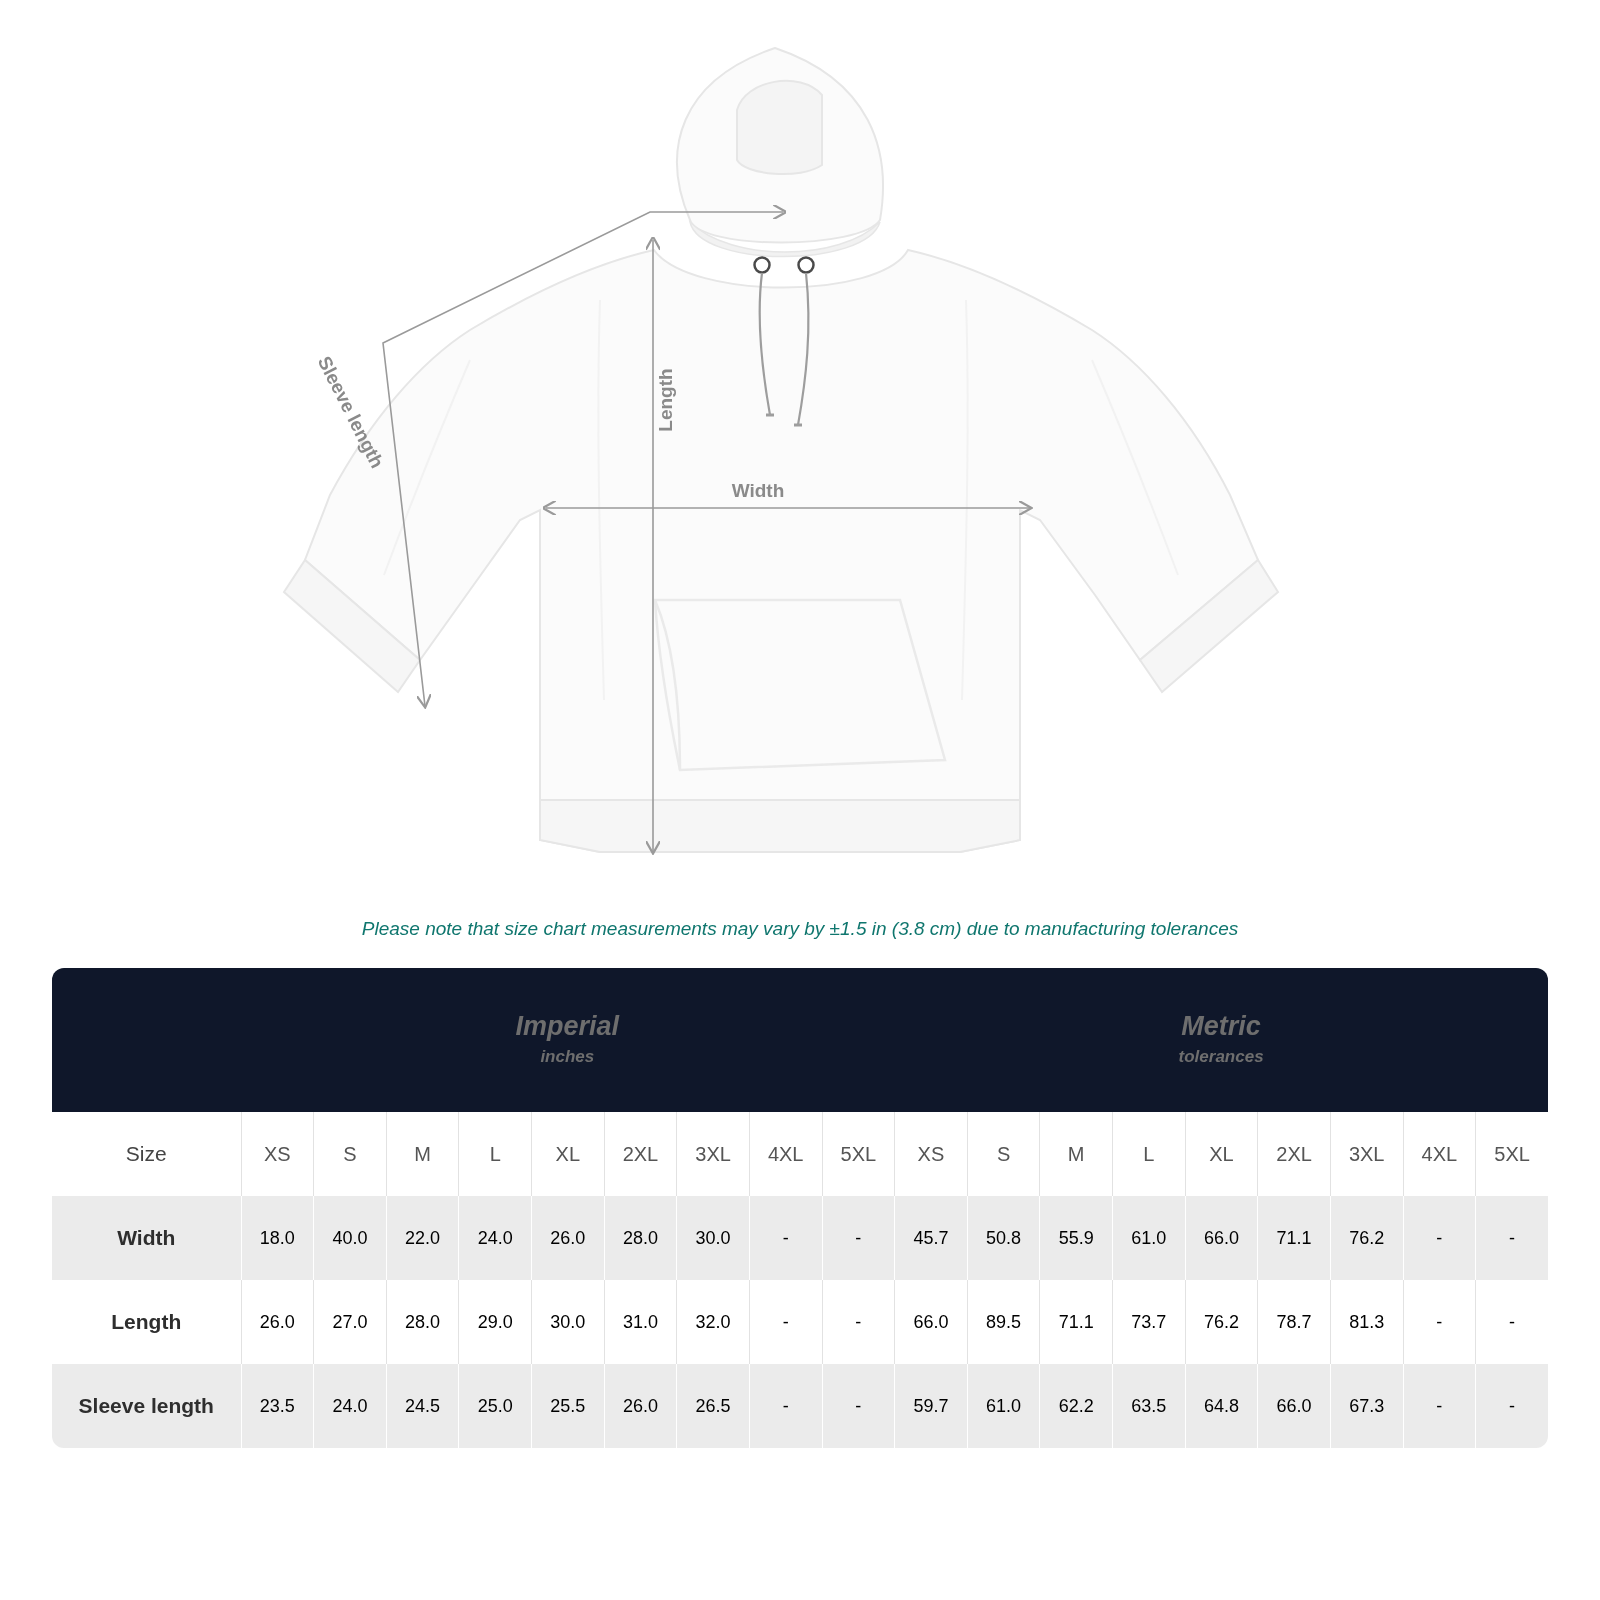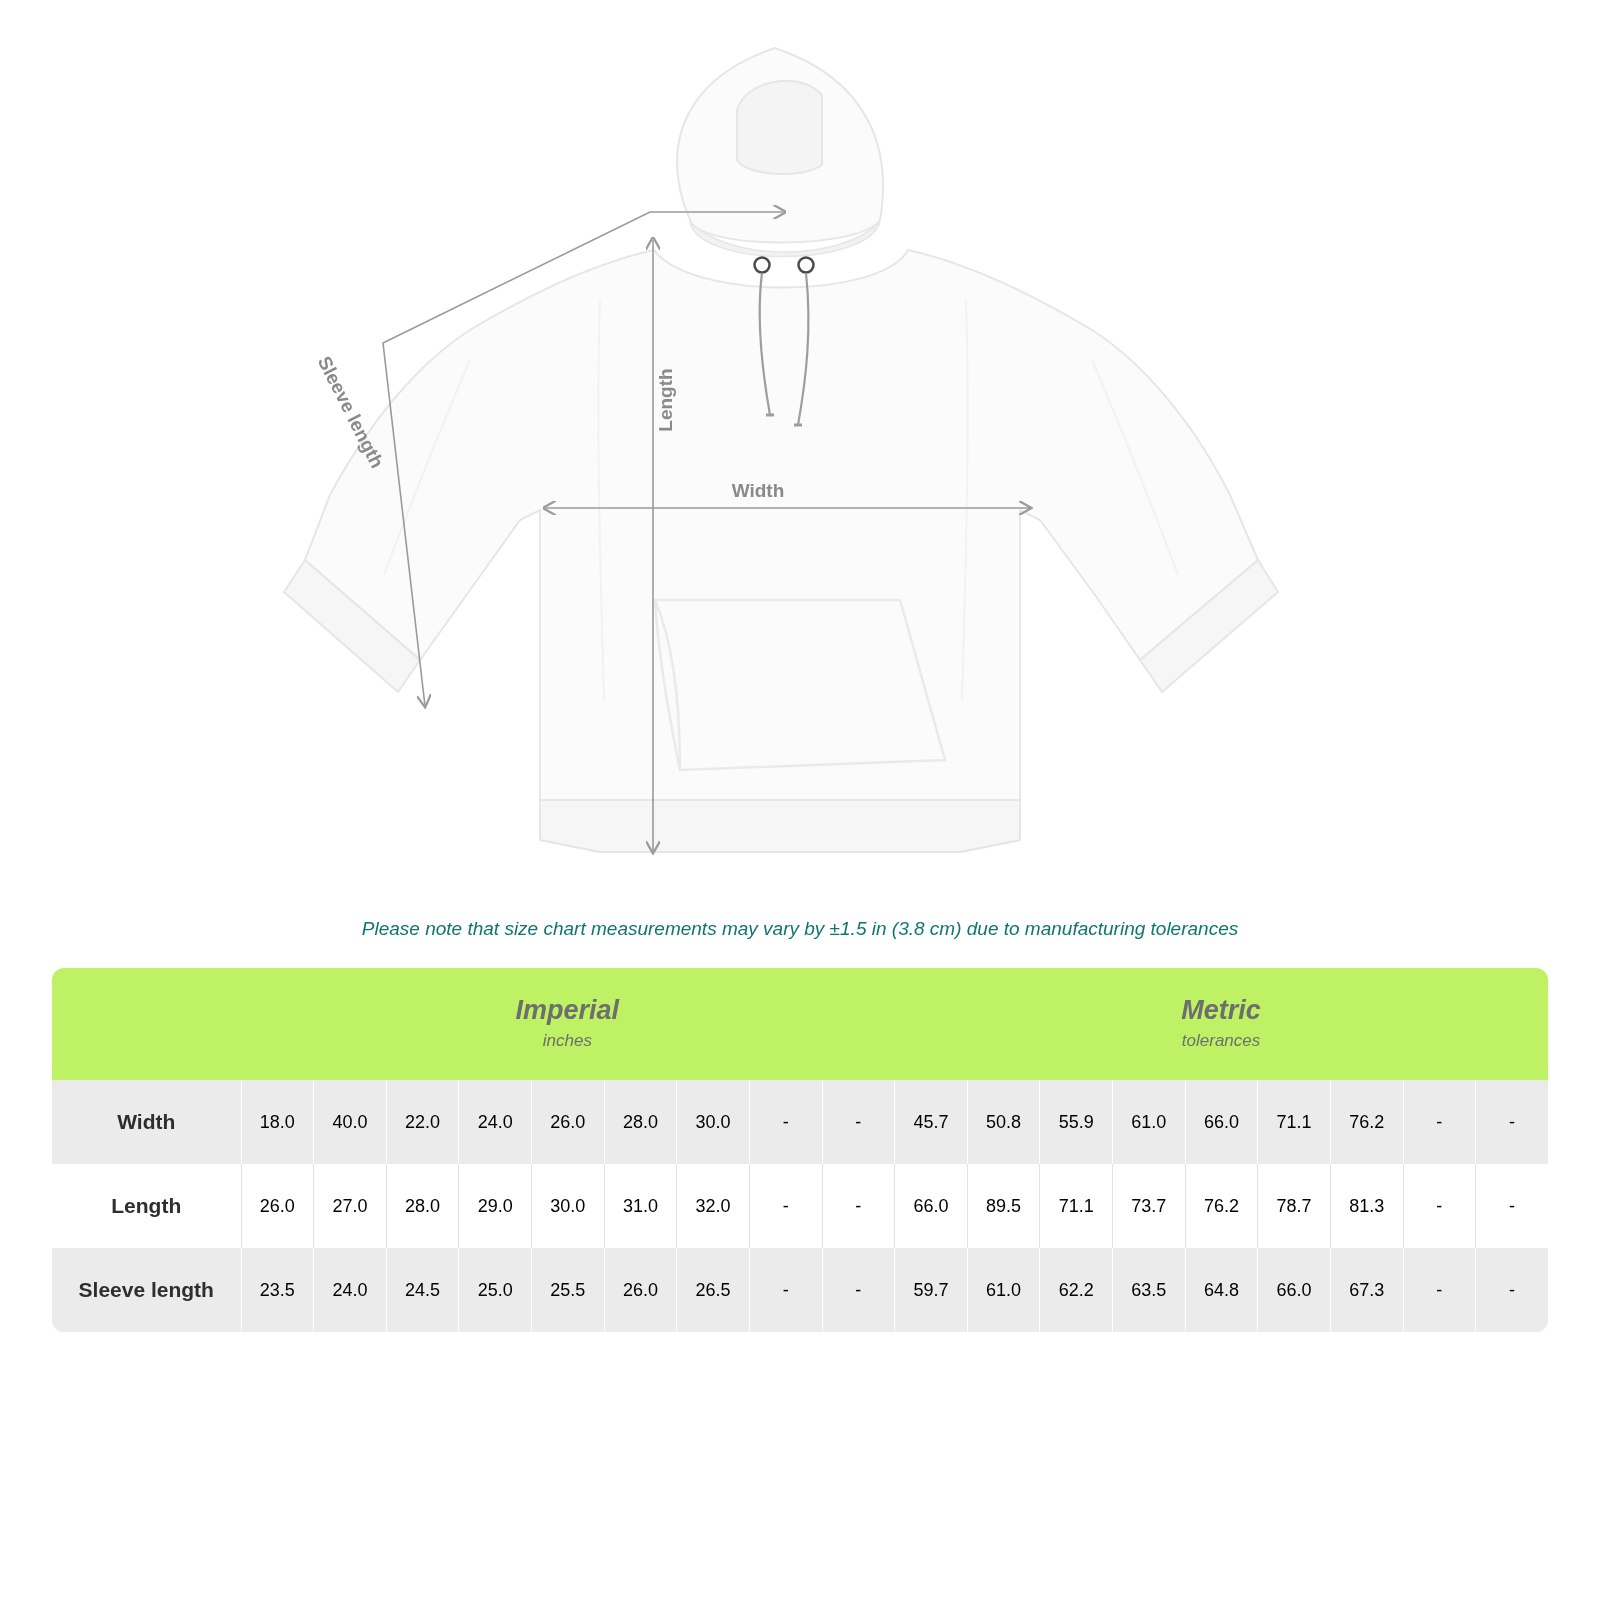--- a/index.html
+++ b/index.html
@@ -69,37 +69,38 @@
   }
   table.size-chart td, table.size-chart th {
     padding: 0;
     text-align: center;
     vertical-align: middle;
     font-weight: normal;
   }
 
   
   .unit-row td {
-    height: 112px;
-    background: #bef264;
+    height: 144px;
+    background: #0f172a;
   }
   .unit-row td.first { border-top-left-radius: 12px; }
   .unit-row td.last  { border-top-right-radius: 12px; }
   .unit-name {
     font-size: 27px;
     font-weight: bold;
     font-style: italic;
     color: #6e6e6e;
     line-height: 1.25;
   }
   .unit-sub {
     font-size: 17px;
     font-style: italic;
     color: #6e6e6e;
     line-height: 1.5;
+    font-weight: bold;
   }
 
   
   .head-row td {
     height: 84px;
     background: #ffffff;
     font-weight: bold;
     color: #555555;
     font-size: 20px;
   }
@@ -255,20 +256,41 @@
           <td class="first"></td>
           <td colspan="9">
             <div class="unit-name">Imperial</div>
             <div class="unit-sub">inches</div>
           </td>
           <td colspan="9" class="last">
             <div class="unit-name">Metric</div>
             <div class="unit-sub">tolerances</div>
           </td>
         </tr>
+        <tr class="head-row">
+          <td class="rowlabel">Size</td>
+          <td class="val">XS</td>
+          <td class="val">S</td>
+          <td class="val">M</td>
+          <td class="val">L</td>
+          <td class="val">XL</td>
+          <td class="val">2XL</td>
+          <td class="val">3XL</td>
+          <td class="val">4XL</td>
+          <td class="val">5XL</td>
+          <td class="val">XS</td>
+          <td class="val">S</td>
+          <td class="val">M</td>
+          <td class="val">L</td>
+          <td class="val">XL</td>
+          <td class="val">2XL</td>
+          <td class="val">3XL</td>
+          <td class="val">4XL</td>
+          <td class="val">5XL</td>
+        </tr>
         <tr class="data-row shade">
           <td class="rowlabel first">Width</td>
           <td class="val">18.0</td>
           <td class="val">40.0</td>
           <td class="val">22.0</td>
           <td class="val">24.0</td>
           <td class="val">26.0</td>
           <td class="val">28.0</td>
           <td class="val">30.0</td>
           <td class="val">-</td>

